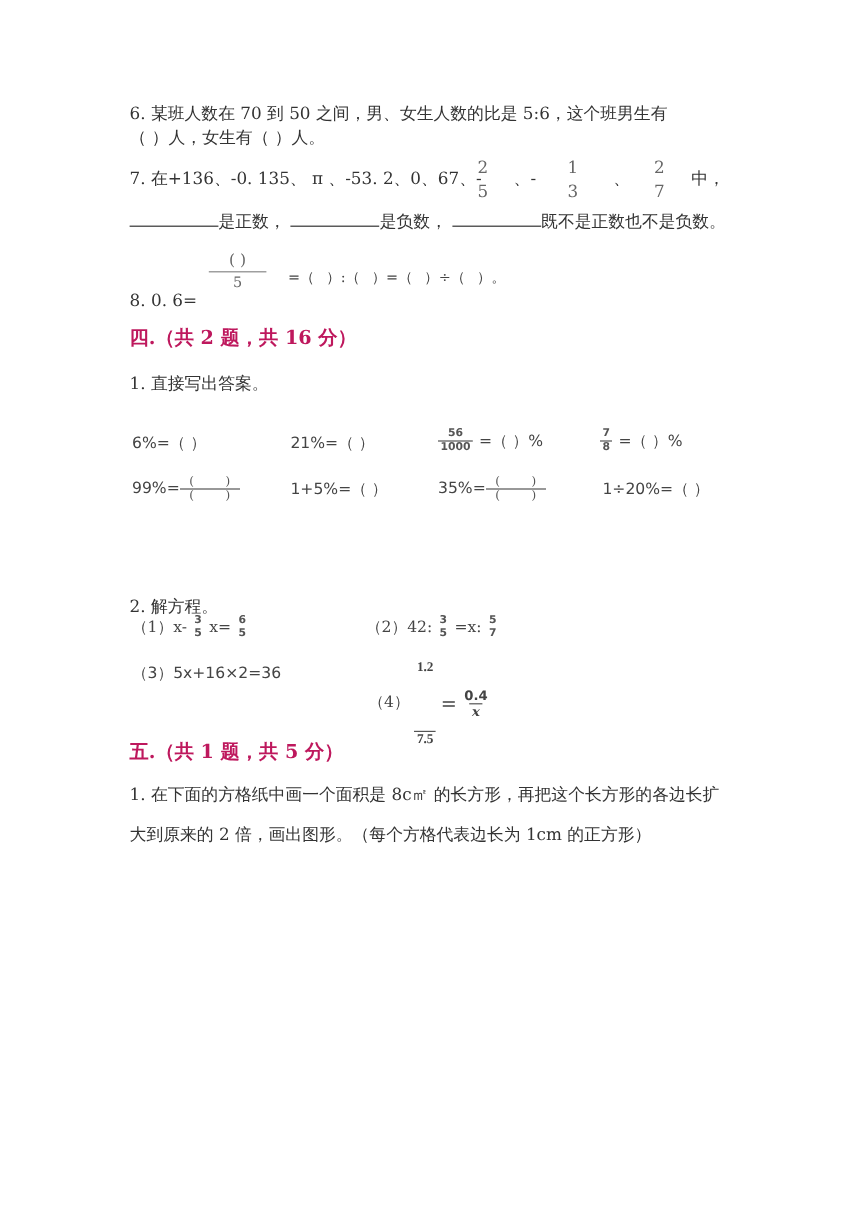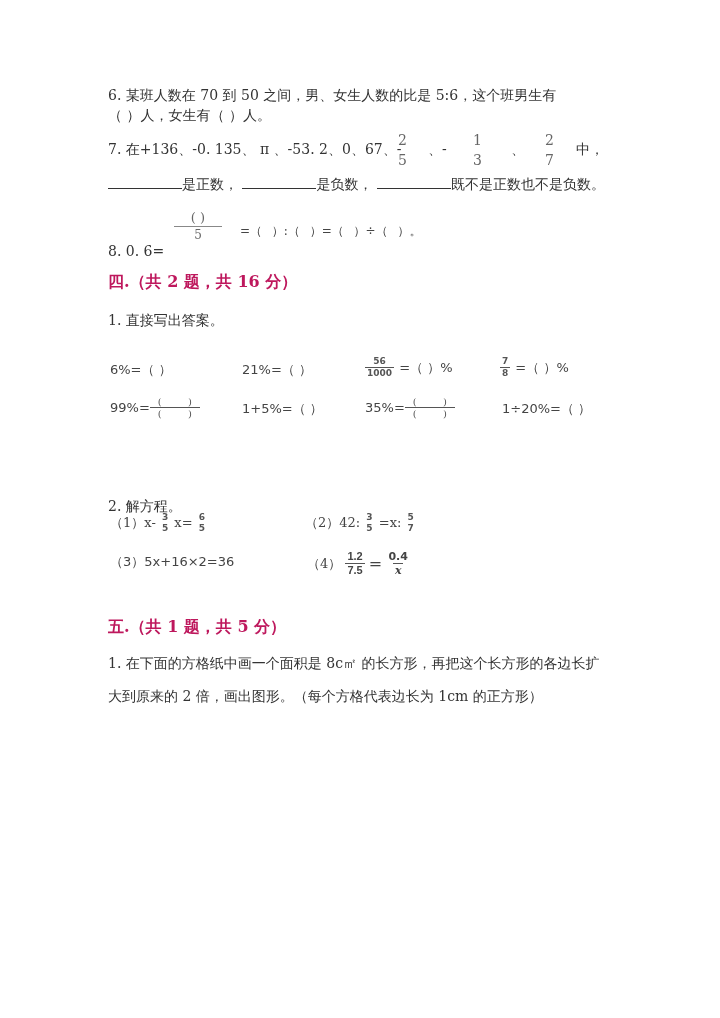--- a/index.html
+++ b/index.html
@@ -129,21 +129,21 @@
   <span class="frac small">
       <span class="n">5</span>
       <span class="d" style="border-top:none">7</span>
     </span>
 </div>
 <div class="abs t gray sans" style="left:110px;top:553px;font-size:13px;">
   <span>（3）</span><span>5x+16×2=36</span>
 </div>
 <div class="abs t gray" style="left:307px;top:550px;font-size:13px;">
   <span style="vertical-align:middle">（4）</span>
-  <span class="frac" style="font-size:11px;font-weight:bold;font-family:Liberation Sans, sans-serif;line-height:13px;">
+  <span class="frac" style="font-size:11px;font-weight:bold;font-family:Liberation Serif, serif;line-height:13px;gap:46px;">
       <span class="n">1.2</span>
       <span class="d">7.5</span>
     </span>
   <span style="vertical-align:middle;font-size:16px;">=</span>
   <span class="frac" style="font-size:11px;font-weight:bold;font-family:'DejaVu Sans',sans-serif;line-height:13px;">
       <span class="n">0.4</span>
       <span class="d" style="font-style:italic;font-family:'DejaVu Serif',serif;">x</span>
     </span>
 </div>
 

